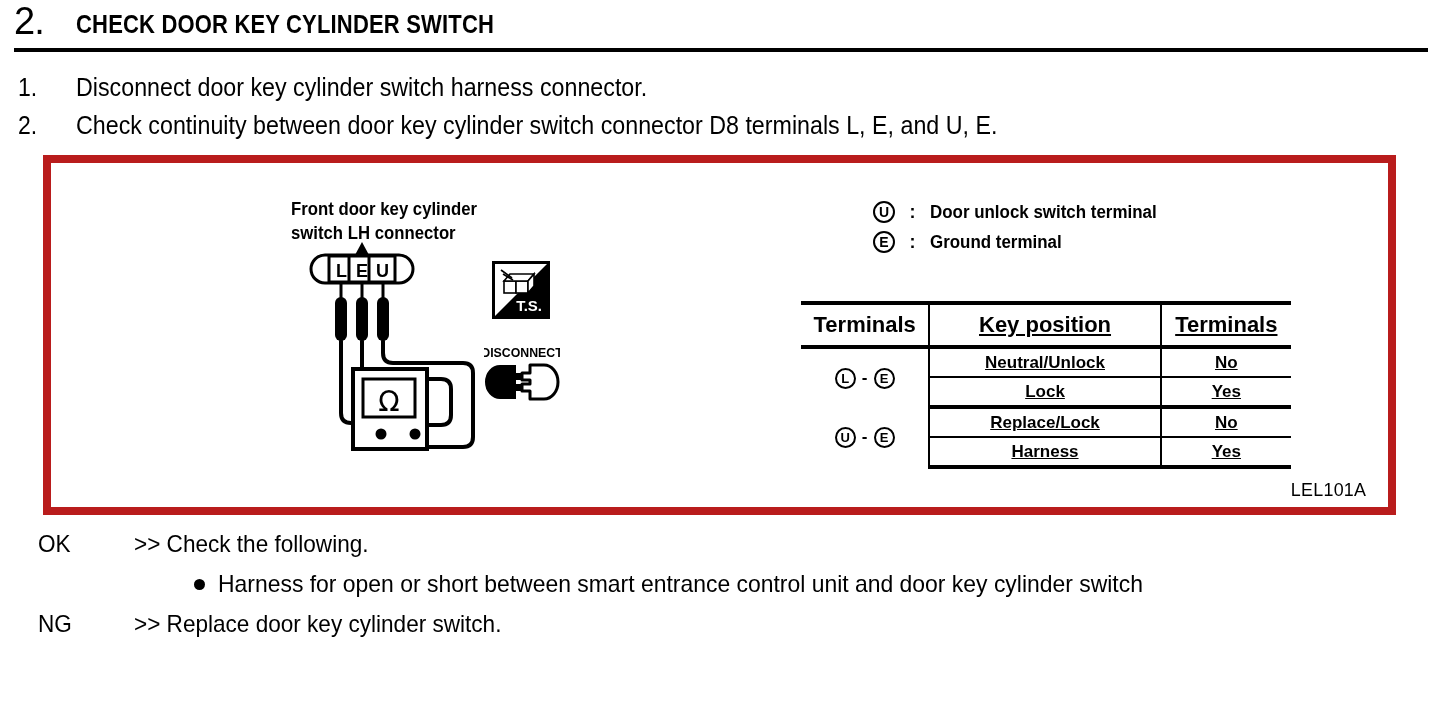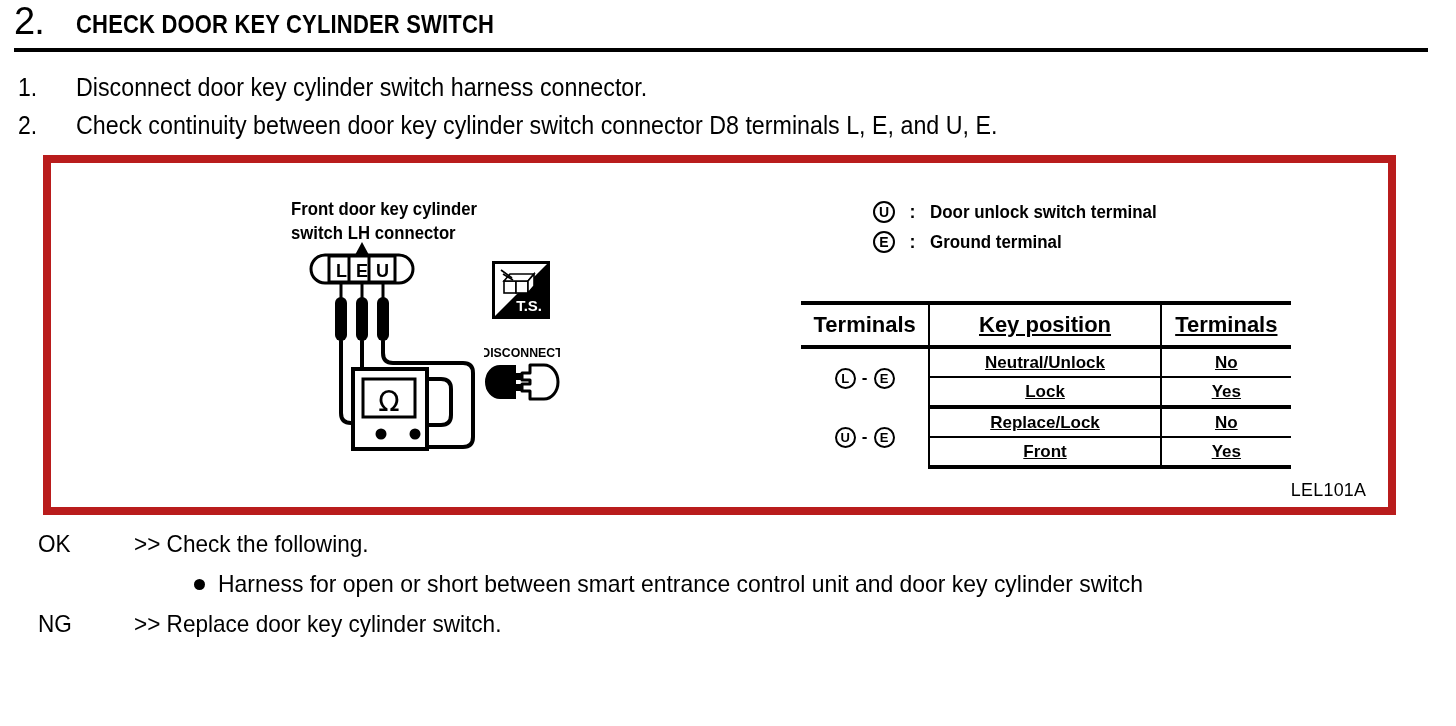--- a/index.html
+++ b/index.html
@@ -424,21 +424,21 @@
       </tr>
 
       <tr class="datarow">
         <td class="term-cell" rowspan="2">
           <span class="circ">U</span><span class="dash">-</span><span class="circ">E</span>
         </td>
         <td class="key-cell thin-bot vdiv-l">Replace/Lock</td>
         <td class="cont-cell thin-bot vdiv-l">No</td>
       </tr>
       <tr class="datarow">
-        <td class="key-cell thick-bot vdiv-l">Front</td>
+        <td class="key-cell thick-bot vdiv-l">Harness</td>
         <td class="cont-cell thick-bot vdiv-l">Yes</td>
       </tr>
     </tbody>
       </table>
   </div>
 
   <div class="fig-id">LEL101A</div>
 </div>
 
 <div class="result">

